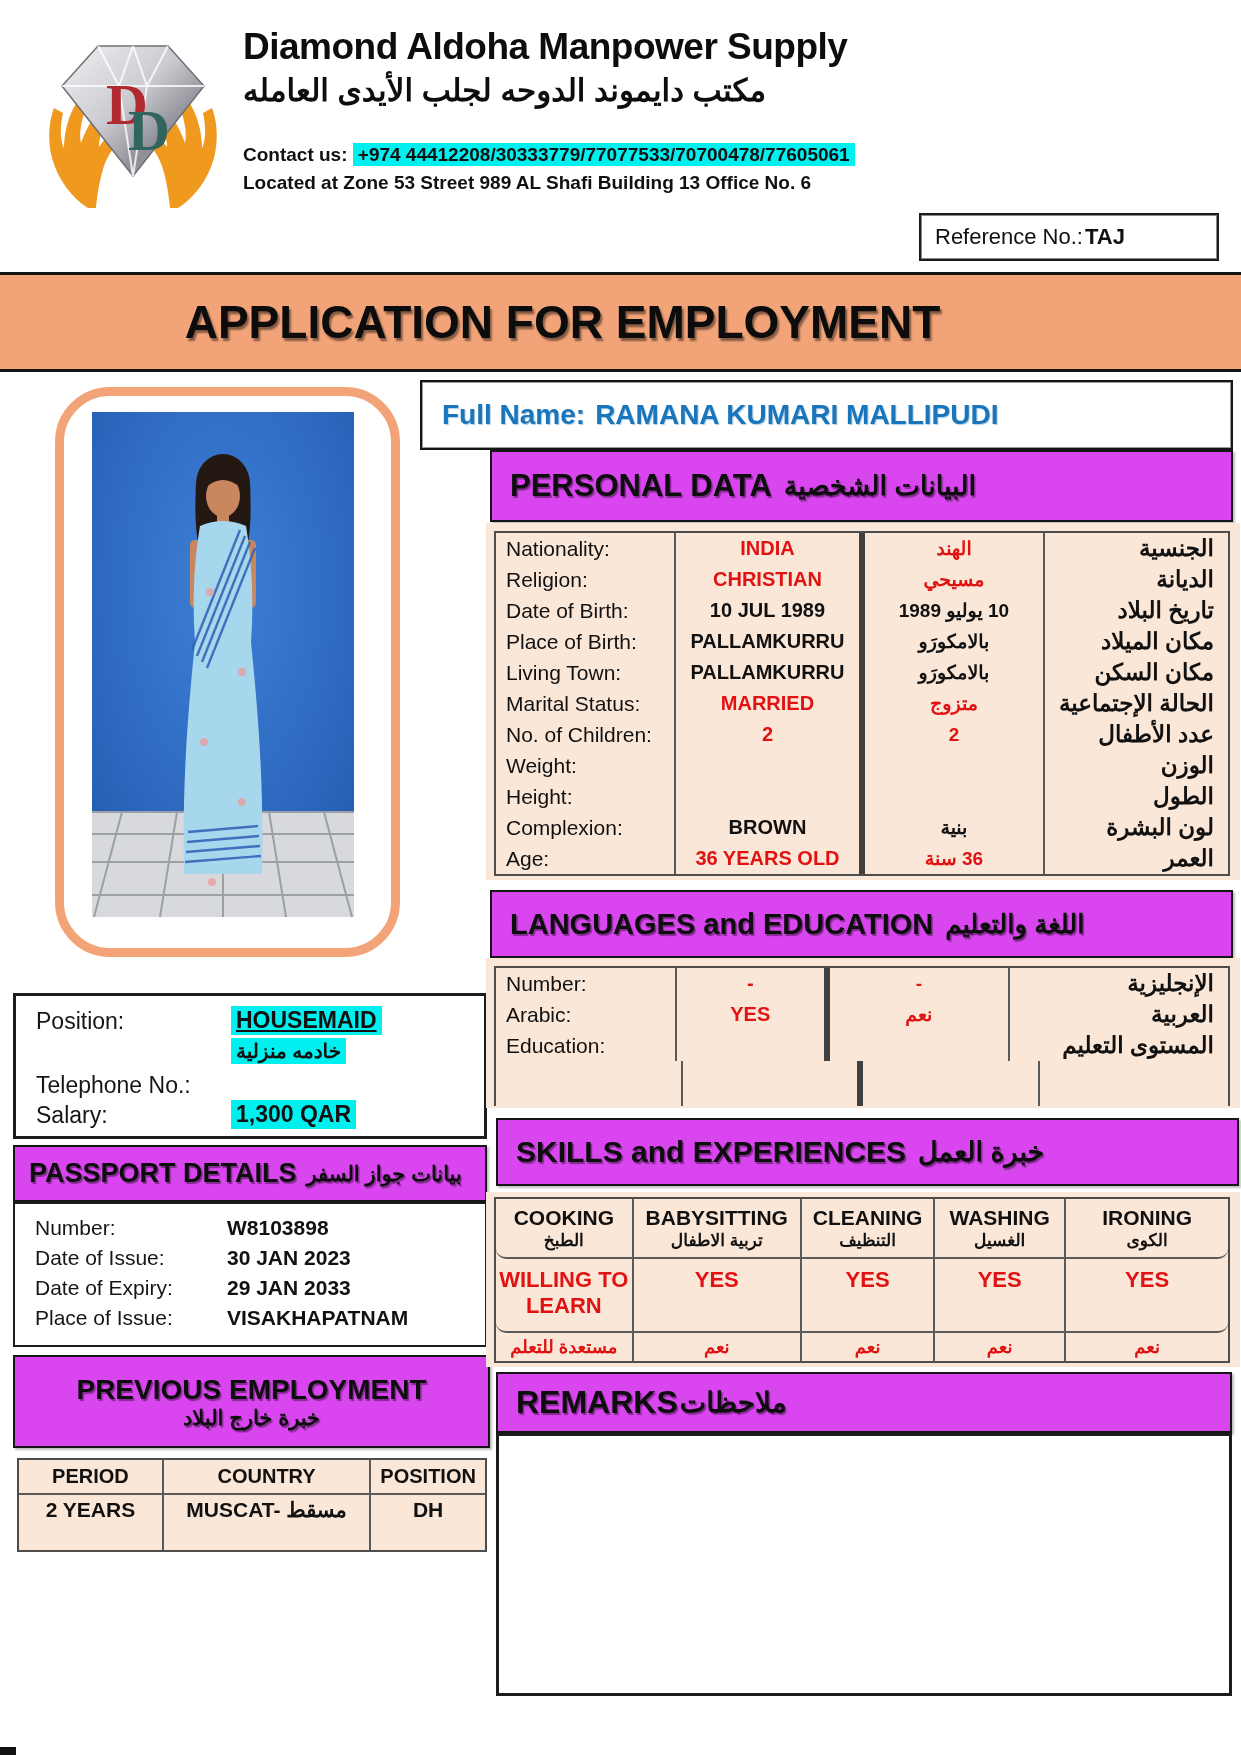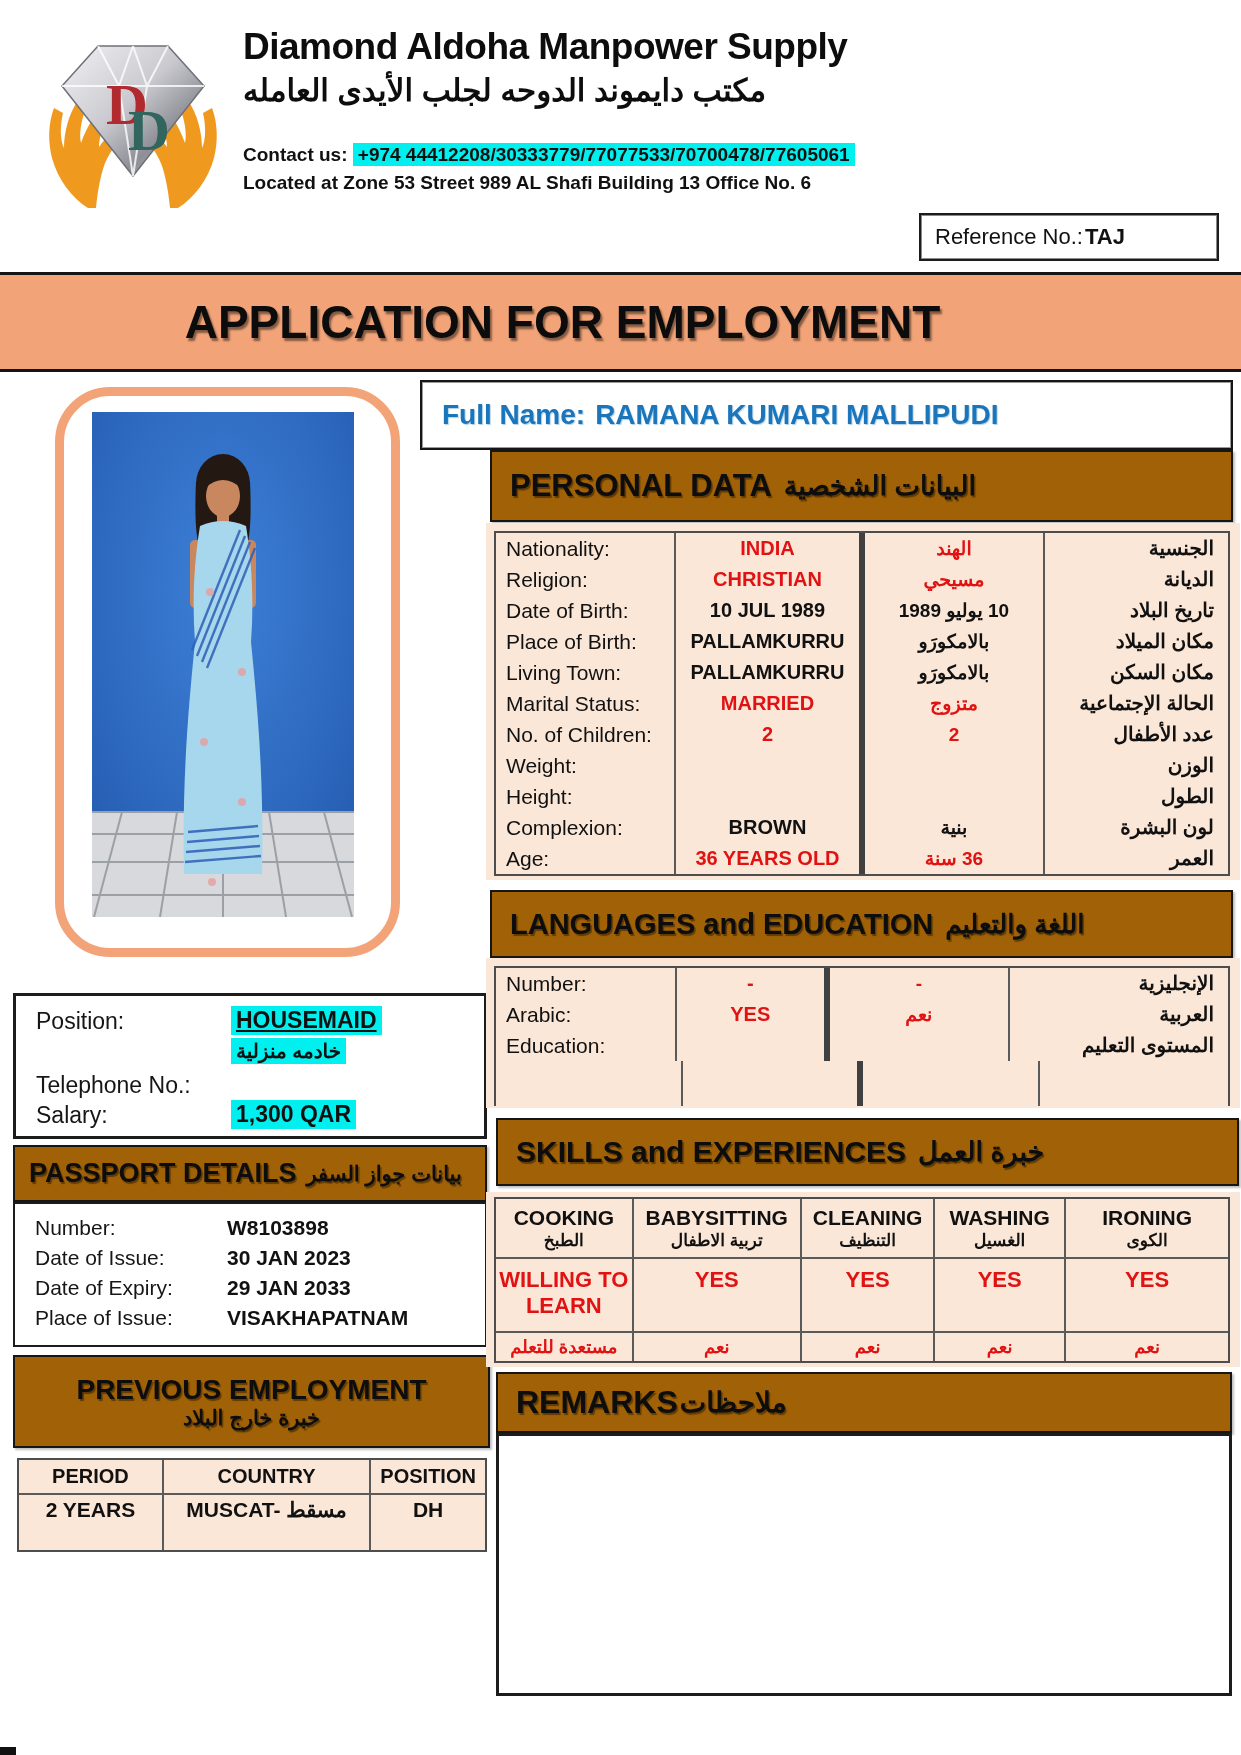--- a/index.html
+++ b/index.html
@@ -25,45 +25,45 @@
   .banner-text{font-size:46px;font-weight:bold;color:#0c0c0c;
                text-shadow:2px 3px 2px rgba(0,0,0,0.45);transform:translateX(-58px);}
 
   
   .fullname-box{left:420px;top:380px;width:813px;height:70px;background:#fff;border:2px solid #161616;
                 box-shadow:inset 0 0 0 1px #9a9a9a;box-sizing:border-box;display:flex;align-items:center;
                 padding-left:20px;}
   .fullname-text{color:#1B75BB;font-size:28px;font-weight:bold;text-shadow:1px 1px 1px rgba(27,117,187,0.35);}
 
   
-  .sec-hdr{background:#a16207;border:2px solid #161616;box-sizing:border-box;display:flex;
+  .sec-hdr{background:#d946ef;border:2px solid #161616;box-sizing:border-box;display:flex;
            align-items:center;box-shadow:2px 2px 2px rgba(0,0,0,0.25);}
   .sec-hdr .en{font-weight:bold;color:#0d0d0d;text-shadow:1.5px 1.5px 1px rgba(0,0,0,0.4);}
   .sec-hdr .ar{font-weight:bold;color:#0d0d0d;text-shadow:1.5px 1.5px 1px rgba(0,0,0,0.4);}
 
   
   .tbl-bg{background:#FBE7D8;}
 
   
   .dtable{box-sizing:border-box;border:2px solid #4d4d4d;}
   .dtable.no-bottom{border-bottom:none;}
   .drow{display:flex;height:31px;line-height:31px;}
   .cell{box-sizing:border-box;overflow:hidden;white-space:nowrap;}
   .c1{width:24.6%;border-right:2px solid #5a5a5a;padding-left:10px;font-size:21px;}
   .c2{width:25.8%;border-right:6px solid #404040;text-align:center;font-size:20px;font-weight:bold;}
   .c3{width:24.6%;border-right:2px solid #5a5a5a;text-align:center;font-size:19px;font-weight:bold;}
-  .c4{width:25%;text-align:right;padding-right:14px;font-size:20px;font-weight:bold;}
+  .c4{width:25%;text-align:right;padding-right:14px;font-size:23px;font-weight:bold;}
   .lang .c1{width:24.7%;}.lang .c2{width:20.9%;}.lang .c3{width:24.6%;}.lang .c4{width:29.8%;}
   .red{color:#E01212;}
   .fill{flex:1;}
   .fillrow{display:flex;flex:1;}
 
   
   .sk-table{box-sizing:border-box;border:2px solid #4d4d4d;display:flex;flex-direction:column;}
-  .sk-row{display:flex;}
+  .sk-row{display:flex;border-radius:10px;}
   .sk-hdr{height:59px;border-bottom:2px solid #5a5a5a;}
   .sk-val{height:73px;border-bottom:2px solid #5a5a5a;}
   .sk-ar{height:28px;}
   .sk-cell{box-sizing:border-box;border-right:2px solid #5a5a5a;display:flex;flex-direction:column;
            align-items:center;justify-content:center;text-align:center;}
   .sk-cell:last-child{border-right:none;}
   .skc1{width:18.8%;}.skc2{width:23%;}.skc3{width:18.2%;}.skc4{width:17.9%;}.skc5{width:22.1%;}
   .sk-hdr .nm-en{font-size:21px;font-weight:bold;}
   .sk-hdr .nm-ar{font-size:17px;font-weight:bold;}
   .sk-val .sk-cell{justify-content:flex-start;padding-top:8px;font-size:22px;font-weight:bold;line-height:26px;}

